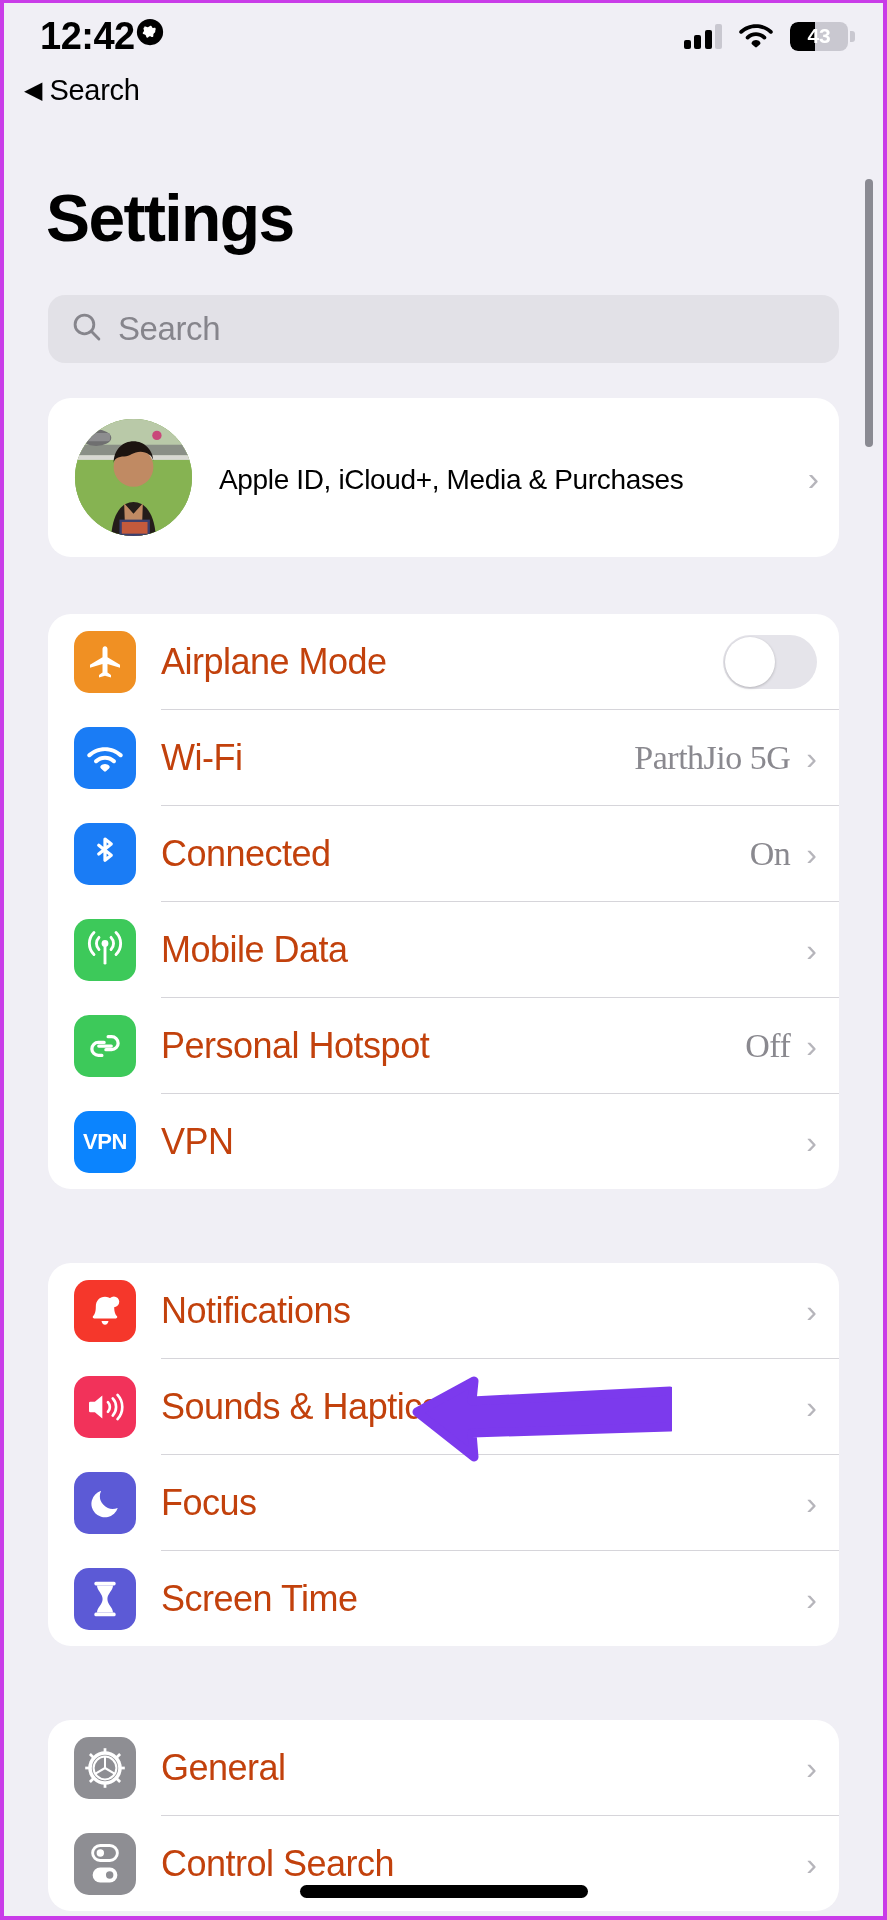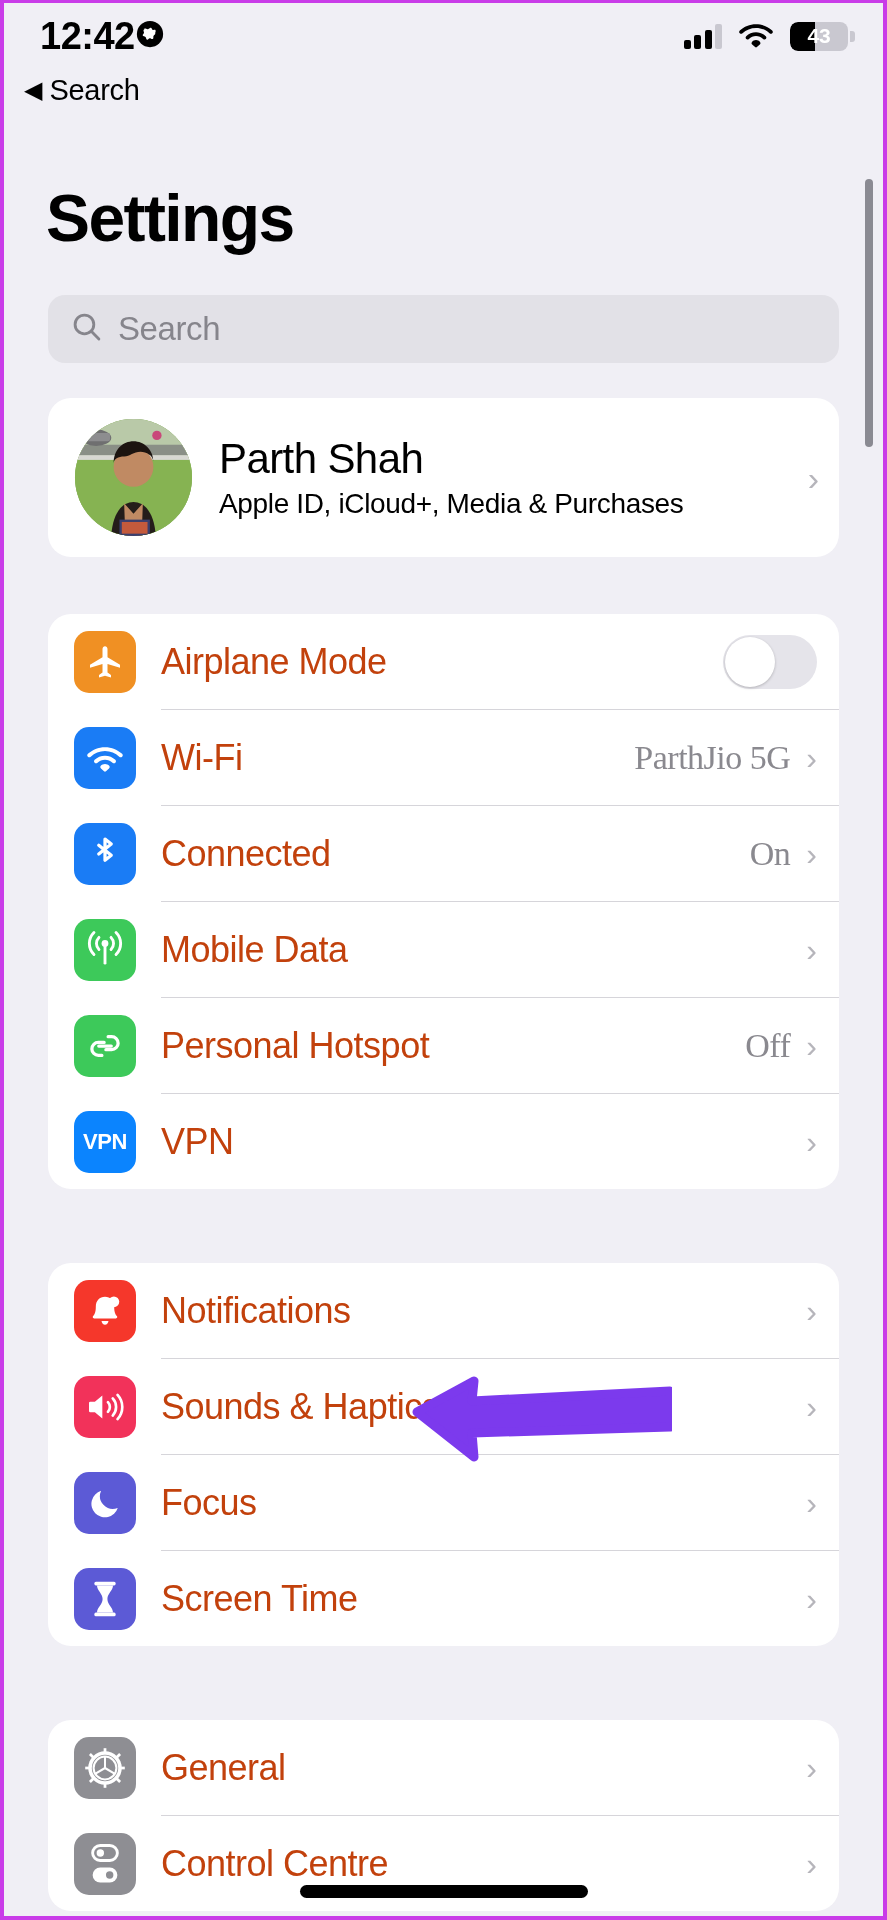--- a/index.html
+++ b/index.html
@@ -22,21 +22,21 @@
     overflow:hidden;
   }
 
   
   .statusbar {
     position:relative;
     height:66px;
     padding:0 28px 0 36px;
     display:flex; align-items:center; justify-content:space-between;
   }
-  .sb-left { display:flex; align-items:center; }
+  .sb-left { display:flex; }
   .sb-time {
     font-size:38px; font-weight:700; color:#000;
     letter-spacing:-0.5px; line-height:1;
   }
   .globe-icon { display:block; }
   .sb-right { display:flex; align-items:center; gap:16px; }
 
   .bars { display:flex; align-items:flex-end; gap:3.5px; height:25px; }
   .bars i { display:block; width:7px; border-radius:2px; background:#000; }
   .bars i.b1 { height:9px; }
@@ -280,21 +280,20 @@
             <circle cx="70" cy="14" r="4" fill="#c9487a"></circle>
             <circle cx="50" cy="41" r="17" fill="#c08a63"></circle>
             <path d="M33 38c0-12 8-19 17-19s17 7 17 18c0-6-6-9-11-9-6 0-9 4-14 4-5 0-9 2-9 6z" fill="#1c1410"></path>
             <path d="M31 100c1-19 9-29 19-29s18 10 19 29z" fill="#241d1a"></path>
             <path d="M42 72l8 9 8-9-1 28H43z" fill="#c08a63"></path>
             <rect x="38" y="86" width="26" height="16" fill="#3a3f6e"></rect>
             <rect x="40" y="88" width="22" height="10" fill="#c45a3c"></rect>
           </svg>
         </div>
         <div class="pinfo">
-          <div class="pname">Parth Shah</div>
           <div class="psub">Apple ID, iCloud+, Media &amp; Purchases</div>
         </div>
         <span class="chev-gray">›</span>
       </div>
     </div>
 
     <div class="card grp1">
       <div class="row">
         <span class="ico" style="background:#f09023">
           <svg width="40" height="40" viewBox="0 0 24 24" fill="#fff">
@@ -455,21 +454,21 @@
 
       <div class="row">
         <span class="ico" style="background:#8e8e93">
           <svg width="34" height="44" viewBox="0 0 24 32">
             <rect x="3" y="2.5" width="18" height="11" rx="5.5" fill="none" stroke="#fff" stroke-width="2.1"></rect>
             <circle cx="8.6" cy="8" r="2.7" fill="#fff"></circle>
             <rect x="3" y="18.5" width="18" height="11" rx="5.5" fill="#fff"></rect>
             <circle cx="15.4" cy="24" r="2.7" fill="#8e8e93"></circle>
           </svg>
         </span>
-        <span class="label">Control Centre</span>
+        <span class="label">Control Search</span>
         <span class="chev">›</span>
       </div>
     </div>
 
   </div>
 
   <div class="arrow">
     <svg width="260" height="110" viewBox="0 0 260 110">
       <path d="M5 47 L62 16 L60 36 L258 26 L258 62 L60 68 L62 92 Z" fill="#7c3aed" stroke="#7c3aed" stroke-width="9" stroke-linejoin="round"></path>
     </svg>

